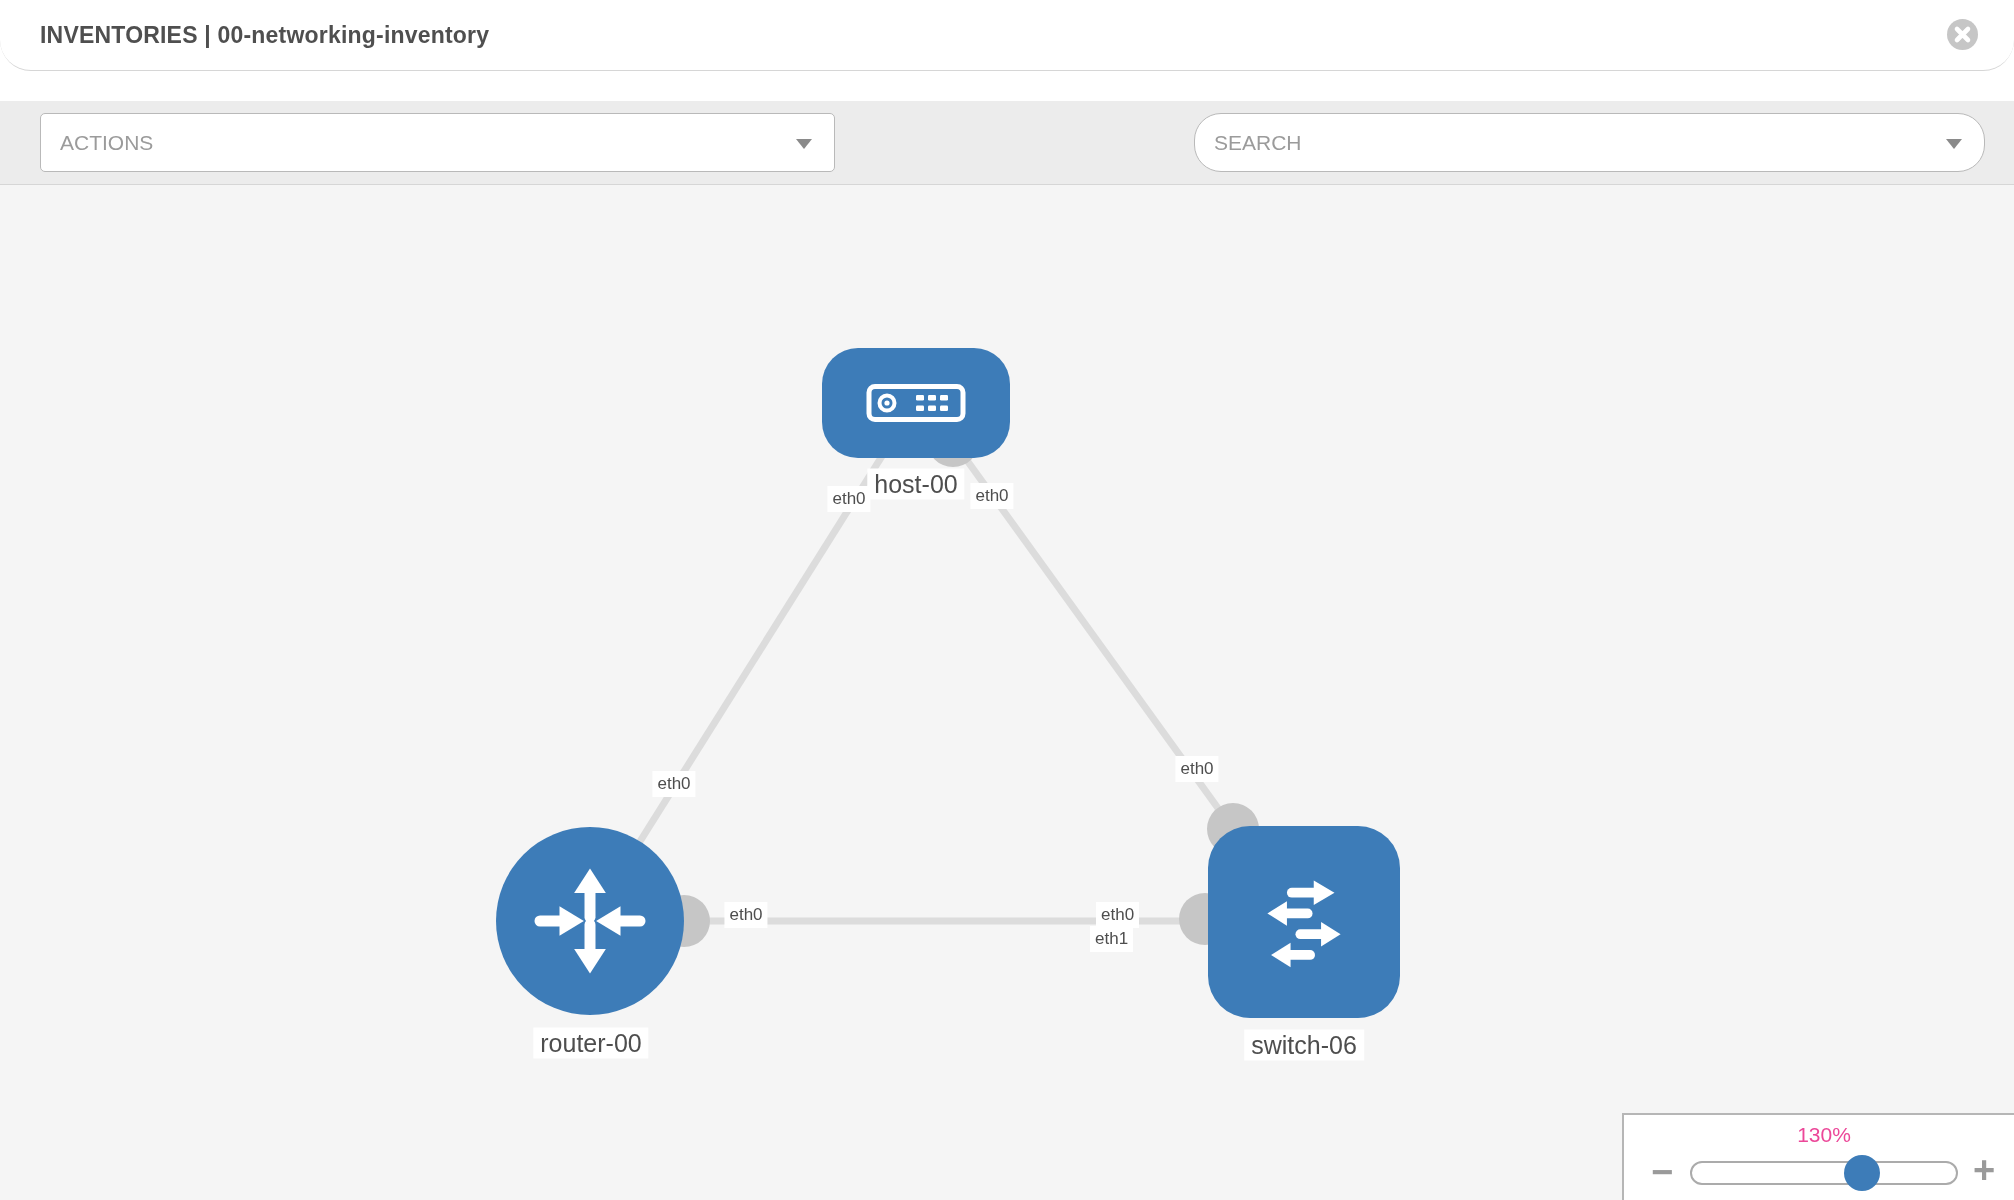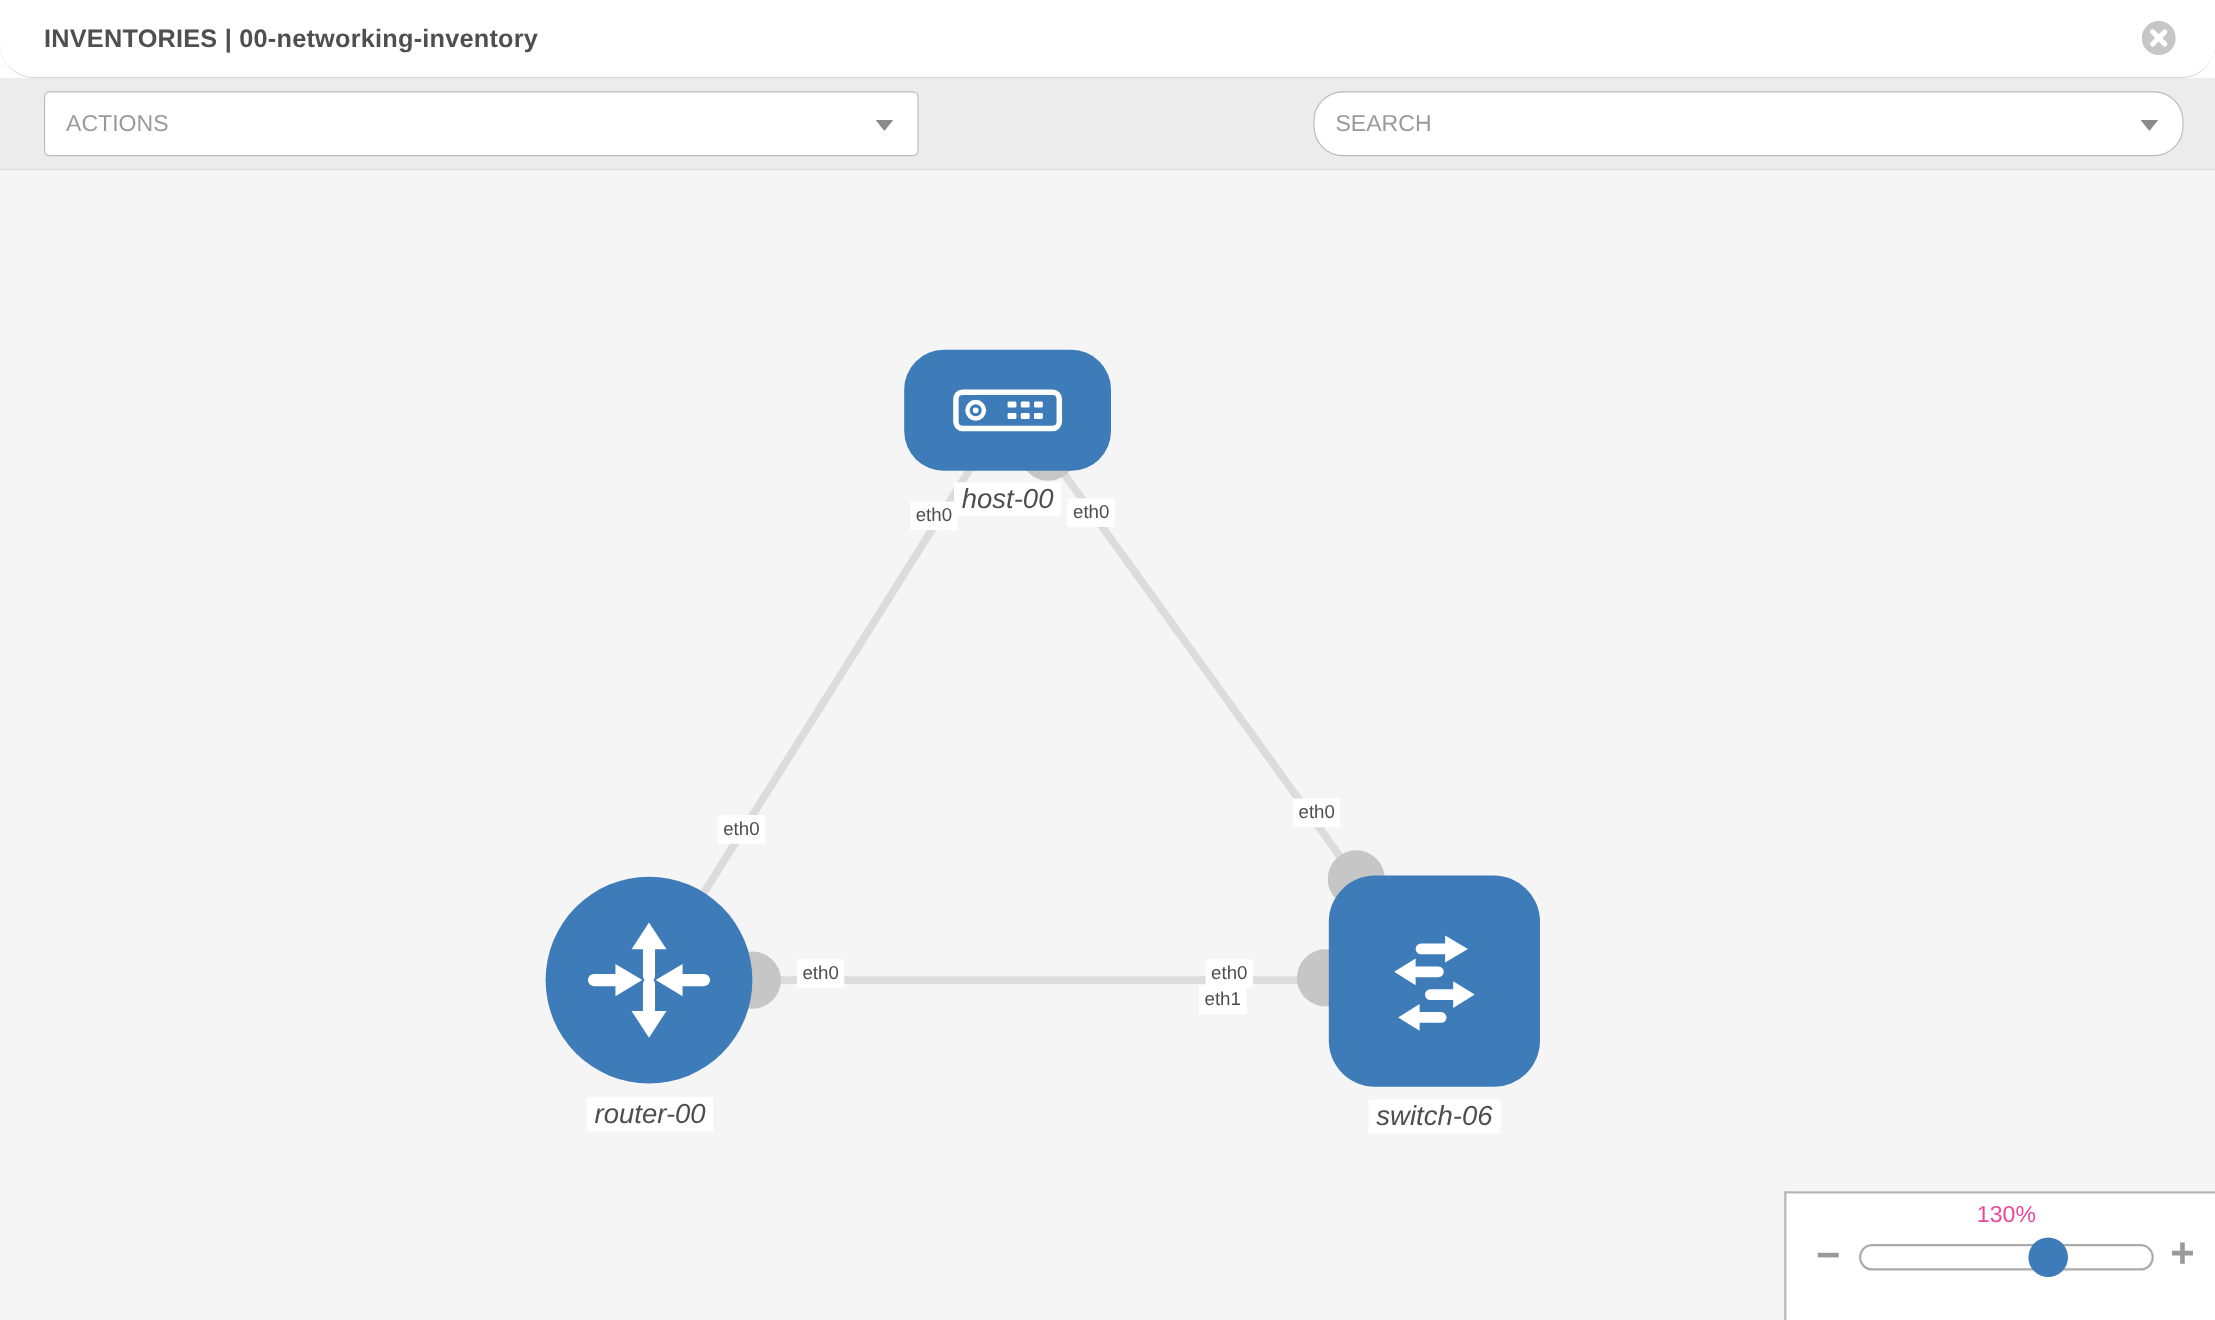--- a/index.html
+++ b/index.html
@@ -16,21 +16,21 @@
     font-family:"Liberation Sans","DejaVu Sans",sans-serif;}
 
   
   .hdr{position:relative;height:71px;background:#fff;border-bottom:1px solid var(--border);border-radius:31px;}
   .hdr h1{position:absolute;left:40px;top:50%;transform:translateY(-50%);
     font-size:23px;font-weight:bold;color:#4f4f4f;letter-spacing:.2px;}
   .close-btn{position:absolute;left:1947px;top:19px;width:31px;height:31px;
     border:none;background:transparent;cursor:pointer;padding:0;}
 
   
-  .tbar{position:relative;height:84px;background:#ececec;border-bottom:1px solid var(--border);}
+  .tbar{position:relative;height:84px;background:#ececec;border-bottom:1px solid var(--border);margin-top:30px;}
   .select{position:absolute;top:12px;height:59px;background:#fff;
     border:1px solid #b9b9b9;border-radius:5px;display:flex;align-items:center;
     padding:0 24px 0 19px;font-size:21px;color:var(--placeholder);cursor:pointer;}
   .select .caret{position:absolute;right:22px;top:50%;margin-top:-4px;width:0;height:0;
     border-left:8px solid transparent;border-right:8px solid transparent;
     border-top:10px solid #8a8a8a;}
   .sel-actions{left:40px;width:795px;}
   .sel-search{left:1194px;width:791px;border-radius:27px;}
   .tool-btn{position:absolute;top:98px;width:44px;height:44px;border:none;background:transparent;
     cursor:pointer;padding:0;}
@@ -42,21 +42,21 @@
   
   .canvas{position:relative;height:1045px;background:#f5f5f5;overflow:hidden;}
   .links-layer{position:absolute;left:0;top:0;z-index:1;}
   .node{position:absolute;z-index:3;background:var(--blue);display:flex;
     align-items:center;justify-content:center;cursor:pointer;}
   .node-host{left:822px;top:163px;width:188px;height:110px;border-radius:36px;}
   .node-router{left:496px;top:642px;width:188px;height:188px;border-radius:50%;}
   .node-switch{left:1208px;top:641px;width:192px;height:192px;border-radius:42px;}
   .lbl{position:absolute;z-index:5;background:#fff;color:var(--labeltext);
     white-space:nowrap;transform:translate(-50%,-50%);}
-  .node-lbl{font-size:25px;padding:1px 7px;font-style:italic;}
+  .node-lbl{font-size:25px;padding:1px 7px;}
   .if-lbl{font-size:17px;padding:3px 5px;}
   .if-lbl.edge{transform:translate(0,-50%);}
   .lbl-host      {left:916px;top:299px;}
   .lbl-router    {left:591px;top:858px;}
   .lbl-switch    {left:1304px;top:860px;}
   .if-host-left  {left:849px;top:314px;}
   .if-host-right {left:992px;top:311px;}
   .if-diag-left  {left:674px;top:599px;}
   .if-diag-right {left:1197px;top:584px;}
   .if-mid-router {left:746px;top:730px;}

